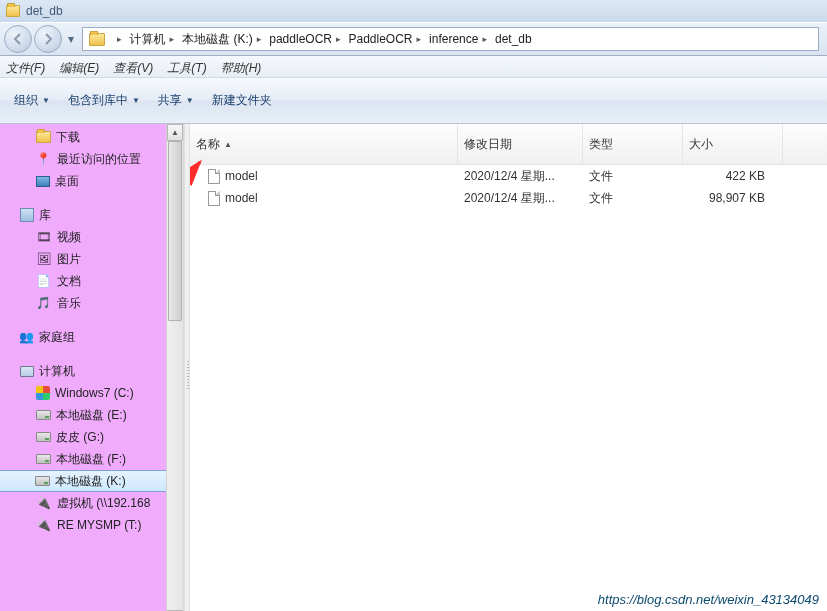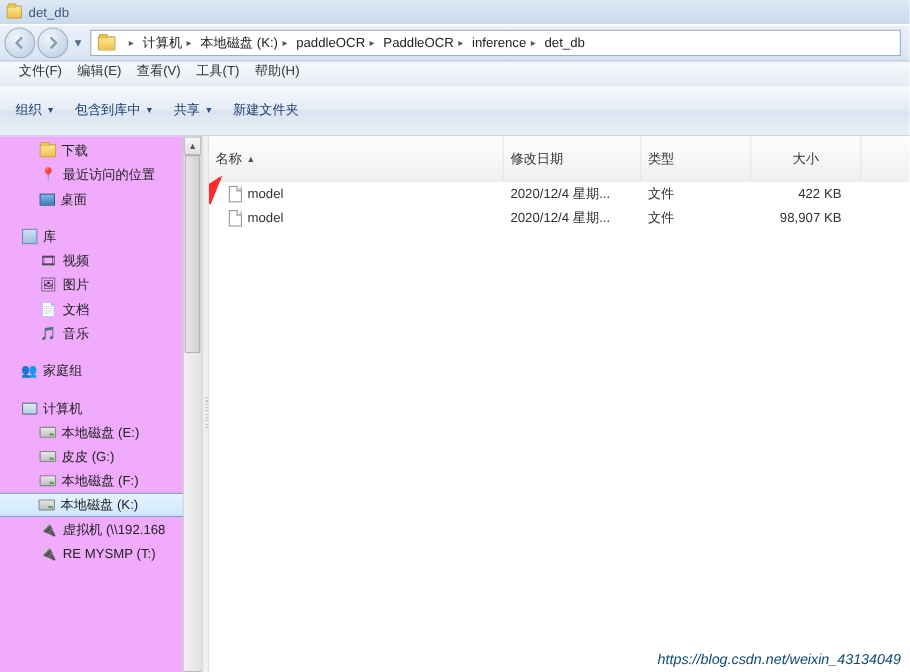--- a/index.html
+++ b/index.html
@@ -14,21 +14,21 @@
 .navbar { height: 34px; background: linear-gradient(#ebf1f9, #d9e4f1); border-top: 1px solid #fff; border-bottom: 1px solid #a0afc3; display: flex; align-items: center; padding: 0 4px; }
 .navbtn { width: 28px; height: 28px; border-radius: 50%; background: radial-gradient(circle at 35% 30%, #f0f4fa, #cfdcec 60%, #b5c5d9); border: 1px solid #9caec4; display: flex; align-items: center; justify-content: center; margin-right: 2px; color: #8a99ad; font-size: 14px; cursor: default; }
 .navdrop { width: 14px; height: 28px; display: flex; align-items: center; justify-content: center; color: #556a85; }
 .addrbar { flex: 1; height: 24px; background: #fff; border: 1px solid #9caec4; margin: 0 4px; display: flex; align-items: center; padding: 0 2px; overflow: hidden; }
 .addrbar .fld-icon { width: 16px; height: 13px; background: linear-gradient(#fce79a, #f0c14b); border: 1px solid #c9a63f; border-radius: 1px; margin: 0 4px; position: relative; flex-shrink: 0; }
 .addrbar .fld-icon::before { content: ""; position: absolute; top: -3px; left: 0; width: 6px; height: 3px; background: #f0c14b; border: 1px solid #c9a63f; border-bottom: none; border-radius: 1px 1px 0 0; }
 .crumb { display: flex; align-items: center; height: 22px; padding: 0 4px; color: #222; white-space: nowrap; }
 .crumb .sep { margin-left: 4px; color: #555; font-size: 9px; }
 
 
-.menubar { height: 22px; background: linear-gradient(#f5f8fc, #e8eef6); border-bottom: 1px solid #d0d9e6; display: flex; align-items: flex-start; padding: 0 17px; color: #333; }
+.menubar { height: 22px; background: linear-gradient(#f5f8fc, #e8eef6); border-bottom: 1px solid #d0d9e6; display: flex; align-items: flex-end; padding: 0 6px; color: #333; font-style: italic; }
 .menubar span { margin-right: 14px; }
 
 
 .toolbar { height: 46px; background: linear-gradient(#f7fafd, #e5ecf5 48%, #dbe4f0 52%, #e9f0f8); border-bottom: 1px solid #b5c3d6; display: flex; align-items: center; padding: 0 8px; color: #1a3e6e; }
 .toolbtn { display: flex; align-items: center; padding: 0 6px; height: 24px; margin-right: 6px; }
 .toolbtn .dd { margin-left: 4px; font-size: 8px; color: #2a4d7a; }
 
 
 .main { display: flex; height: calc(611px - 22px - 34px - 22px - 30px); }
 .sidebar { width: 184px; background: #f0abfc; overflow-y: auto; position: relative; border-right: 1px solid #d9d9d9; }
@@ -52,21 +52,21 @@
 .resizer { width: 6px; background: #f0f0f0; border-left: 1px solid #e0e0e0; border-right: 1px solid #e0e0e0; cursor: ew-resize; position: relative; }
 .resizer::after { content: ""; position: absolute; left: 2px; top: 50%; width: 2px; height: 30px; background: repeating-linear-gradient(#bbb 0 1px, transparent 1px 3px); transform: translateY(-50%); }
 
 .content { flex: 1; background: #fff; position: relative; overflow: hidden; }
 .listhead { display: flex; height: 41px; border-bottom: 1px solid #e5e5e5; background: linear-gradient(#fdfdfd, #f0f0f0); }
 .col { display: flex; align-items: center; padding: 0 6px; border-right: 1px solid #e5e5e5; color: #333; }
 .col .sort { margin-left: 4px; font-size: 8px; color: #555; }
 .c-name { flex: 0 0 268px; }
 .c-date { flex: 0 0 125px; }
 .c-type { flex: 0 0 100px; }
-.c-size { flex: 0 0 100px; justify-content: center; }
+.c-size { flex: 0 0 100px; justify-content: flex-start; }
 .listbody { }
 .row { display: flex; height: 22px; align-items: center; }
 .row .c-name { display: flex; align-items: center; padding-left: 18px; }
 .row .c-size { justify-content: flex-end; padding-right: 18px; }
 .row .col { border: none; }
 
 
 .arrow { position: absolute; pointer-events: none; }
 
 
@@ -197,20 +197,24 @@
         <div class="sb-title">
             <span class="ico ico-home">👥</span>
             <span>家庭组</span>
           </div>
       </div>
 
       <div class="sb-group">
         <div class="sb-title">
             <span class="ico ico-pc"></span>
             <span>计算机</span>
+          </div>
+        <div class="sb-item">
+            <span class="ico ico-win"></span>
+            <span>Windows7 (C:)</span>
           </div>
         <div class="sb-item">
             <span class="ico ico-drive"></span>
             <span>本地磁盘 (E:)</span>
           </div>
         <div class="sb-item">
             <span class="ico ico-drive"></span>
             <span>皮皮 (G:)</span>
           </div>
         <div class="sb-item">

